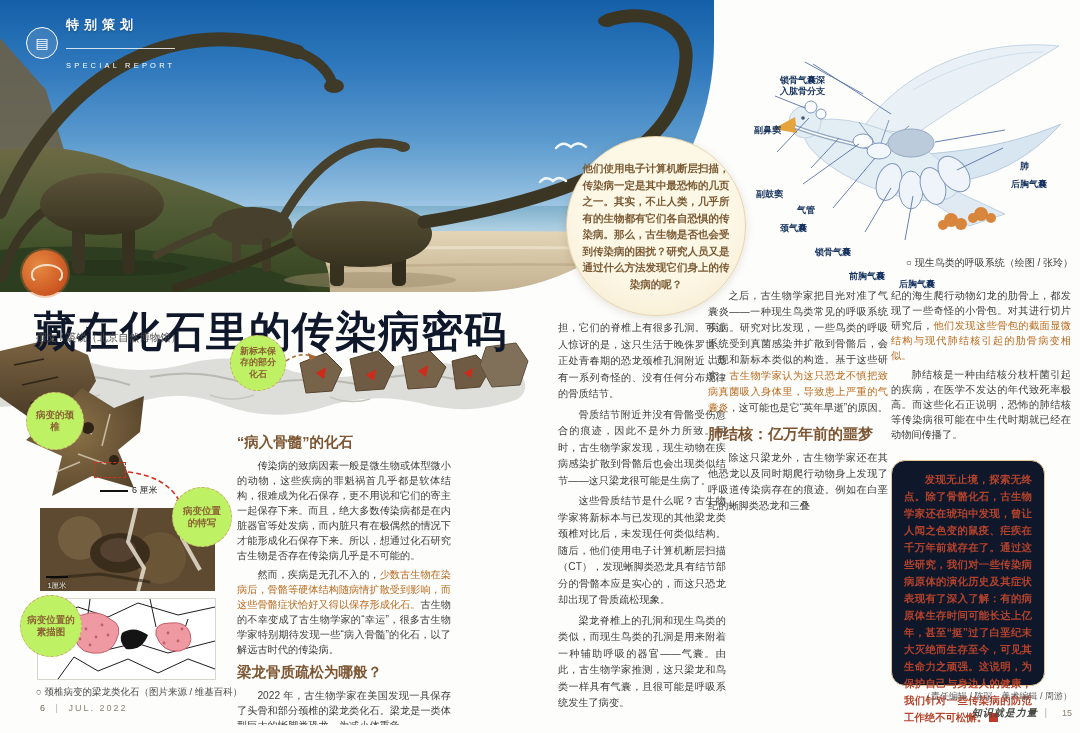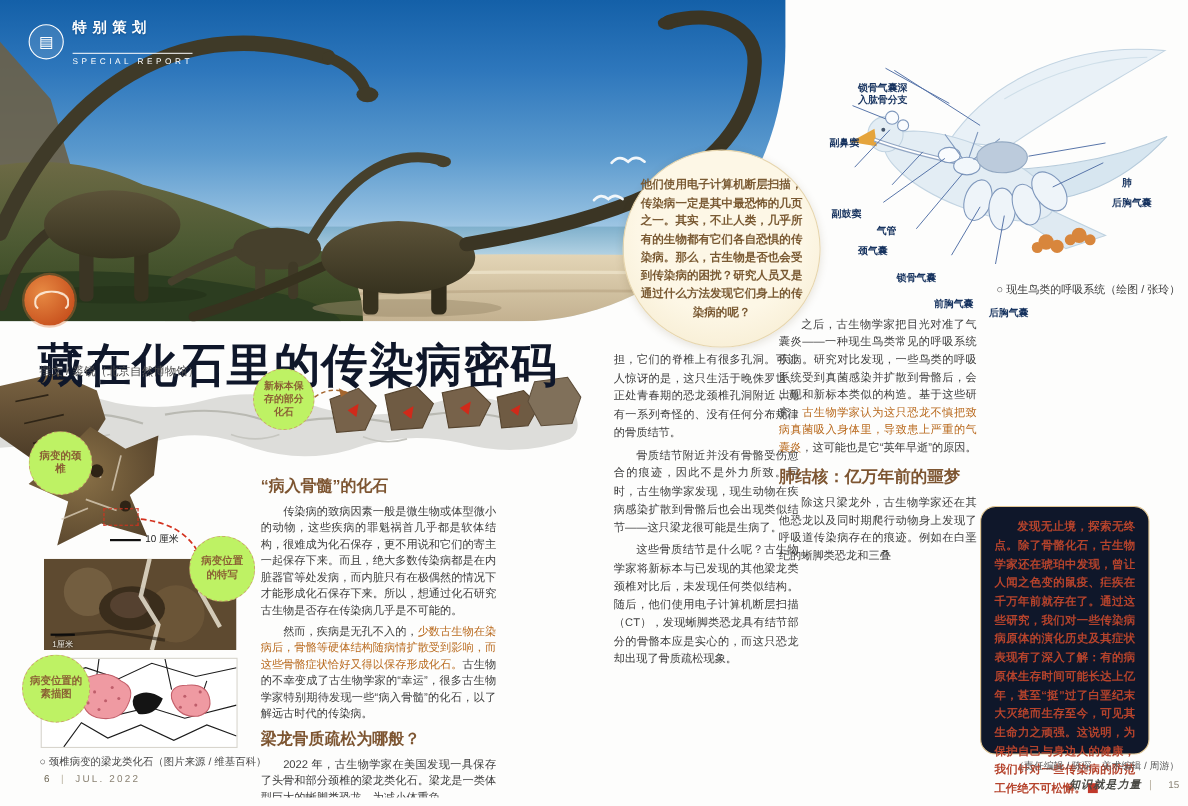--- a/index.html
+++ b/index.html
@@ -7,21 +7,21 @@
   #page{position:relative;width:1080px;height:733px;background:#fdfdfc;overflow:hidden;margin:0 auto;}
 
   
   #hero{position:absolute;left:0;top:0;width:714px;height:292px;overflow:hidden;
         border-bottom-right-radius:240px 250px;
         background:linear-gradient(180deg,#1460a8 0%,#2e77bc 22%,#5b9ace 48%,#93bfe0 68%,#c6ddee 80%,#e3eef5 88%);}
   #hero svg{position:absolute;left:0;top:0;}
   #badge{position:absolute;left:26px;top:16px;display:flex;align-items:center;gap:8px;color:#fff;z-index:5;}
   #badge .bicon{width:30px;height:30px;border:1.5px solid #fff;border-radius:50%;display:flex;align-items:center;justify-content:center;font-size:14px;color:#fff;background:rgba(255,255,255,.12);}
   #badge .bcn{font-size:13px;letter-spacing:5px;font-weight:700;text-shadow:0 1px 2px rgba(0,40,80,.4);}
-  #badge .ben{font-size:7.5px;letter-spacing:3.2px;margin-top:14px;border-top:1px solid rgba(255,255,255,.8);padding-top:2px;}
+  #badge .ben{font-size:7.5px;letter-spacing:3.2px;margin-top:14px;border-top:1px solid rgba(255,255,255,.8);padding-top:12px;}
 
   
   #bubble{position:absolute;left:566px;top:136px;width:178px;height:178px;border-radius:50%;
           background:radial-gradient(circle at 50% 40%,#fdf7e6 55%,#f4e8c9 100%);
           border:1px solid #e6d5ad;box-shadow:0 2px 8px rgba(90,70,30,.15);
           display:flex;align-items:center;justify-content:center;z-index:6;}
   #bubble .btxt{width:150px;font-size:10.5px;line-height:16.5px;color:#7a5a33;font-weight:700;text-align:center;}
 
   
   #bird{position:absolute;left:713px;top:30px;width:367px;height:240px;}
@@ -292,21 +292,21 @@
       <path d="M40,30 L70,50 M88,30 L80,62 M56,70 L84,80 M34,88 L58,78" stroke="#d9cdb8" stroke-width="1.6" fill="none" opacity="0.8"></path>
       <circle cx="66" cy="44" r="6" fill="#2e2315"></circle>
         <circle cx="92" cy="76" r="5" fill="#2e2315"></circle>
     </svg>
   </div>
   <div id="lab-vertebra" class="circle-label">
     <div style="width:44px">病变的颈椎</div>
   </div>
   <div id="scale1">
     <span class="bar"></span>
-    <span>10 厘米</span>
+    <span>6 厘米</span>
   </div>
   <div id="redbox"></div>
   <svg id="redarrow" width="110" height="60" viewBox="0 0 110 60">
     <path d="M32,10 Q 70,14 84,40" stroke="#d3321f" stroke-width="1.6" stroke-dasharray="5,3" fill="none"></path>
     <polygon points="86,48 80,38 92,38" fill="#d3321f"></polygon>
   </svg>
   <div id="lab-closeup" class="circle-label">
     <div style="width:46px">病变位置的特写</div>
   </div>
   <div id="fig-closeup">
@@ -368,30 +368,37 @@
       <span>然而，疾病是无孔不入的，</span><span class="hl">少数古生物在染病后，骨骼等硬体结构随病情扩散受到影响，而这些骨骼症状恰好又得以保存形成化石。</span><span>古生物的不幸变成了古生物学家的“幸运”，很多古生物学家特别期待发现一些“病入骨髓”的化石，以了解远古时代的传染病。</span>
     </p>
     <div class="colhead" style="margin-top:8px">梁龙骨质疏松为哪般？</div>
     <p>2022 年，古生物学家在美国发现一具保存了头骨和部分颈椎的梁龙类化石。梁龙是一类体型巨大的蜥脚类恐龙，为减小体重负</p>
   </div>
 
   <div id="col2" class="col">
     <p class="noindent">担，它们的脊椎上有很多孔洞。可让人惊讶的是，这只生活于晚侏罗世、正处青春期的恐龙颈椎孔洞附近，竟有一系列奇怪的、没有任何分布规律的骨质结节。</p>
     <p>骨质结节附近并没有骨骼受伤愈合的痕迹，因此不是外力所致。同时，古生物学家发现，现生动物在疾病感染扩散到骨骼后也会出现类似结节——这只梁龙很可能是生病了。</p>
     <p>这些骨质结节是什么呢？古生物学家将新标本与已发现的其他梁龙类颈椎对比后，未发现任何类似结构。随后，他们使用电子计算机断层扫描（CT），发现蜥脚类恐龙具有结节部分的骨骼本应是实心的，而这只恐龙却出现了骨质疏松现象。</p>
+    <p>梁龙脊椎上的孔洞和现生鸟类的类似，而现生鸟类的孔洞是用来附着一种辅助呼吸的器官——气囊。由此，古生物学家推测，这只梁龙和鸟类一样具有气囊，且很可能是呼吸系统发生了病变。</p>
   </div>
 
   <div id="col3" class="col">
     <p>
       <span>之后，古生物学家把目光对准了气囊炎——一种现生鸟类常见的呼吸系统疾病。研究对比发现，一些鸟类的呼吸系统受到真菌感染并扩散到骨骼后，会出现和新标本类似的构造。基于这些研究，</span><span class="hl">古生物学家认为这只恐龙不慎把致病真菌吸入身体里，导致患上严重的气囊炎</span><span>，这可能也是它“英年早逝”的原因。</span>
     </p>
     <div class="colhead" style="font-size:15px;margin:10px 0 8px">肺结核：亿万年前的噩梦</div>
     <p>除这只梁龙外，古生物学家还在其他恐龙以及同时期爬行动物身上发现了呼吸道传染病存在的痕迹。例如在白垩纪的蜥脚类恐龙和三叠</p>
   </div>
 
+  <div id="col4" class="col">
+    <p class="noindent">
+      <span>纪的海生爬行动物幻龙的肋骨上，都发现了一些奇怪的小骨包。对其进行切片研究后，</span><span class="hl">他们发现这些骨包的截面显微结构与现代肺结核引起的肋骨病变相似。</span>
+    </p>
+    <p>肺结核是一种由结核分枝杆菌引起的疾病，在医学不发达的年代致死率极高。而这些化石正说明，恐怖的肺结核等传染病很可能在中生代时期就已经在动物间传播了。</p>
+  </div>
 
   <div id="sumbox">
     <p><span>发现无止境，探索无终点。除了骨骼化石，古生物学家还在琥珀中发现，曾让人闻之色变的鼠疫、疟疾在千万年前就存在了。通过这些研究，我们对一些传染病病原体的演化历史及其症状表现有了深入了解：有的病原体生存时间可能长达上亿年，甚至“挺”过了白垩纪末大灭绝而生存至今，可见其生命力之顽强。这说明，为保护自己与身边人的健康，我们针对一些传染病的防范工作绝不可松懈。</span><span class="endmark"></span></p>
   </div>
   <div id="credits">（责任编辑 / 陈琛　美术编辑 / 周游）</div>
   <div id="footer-right">
     <span class="logo">知识就是力量</span>
     <span class="vbar">|</span>
     <span class="pg">15</span>
   </div>

